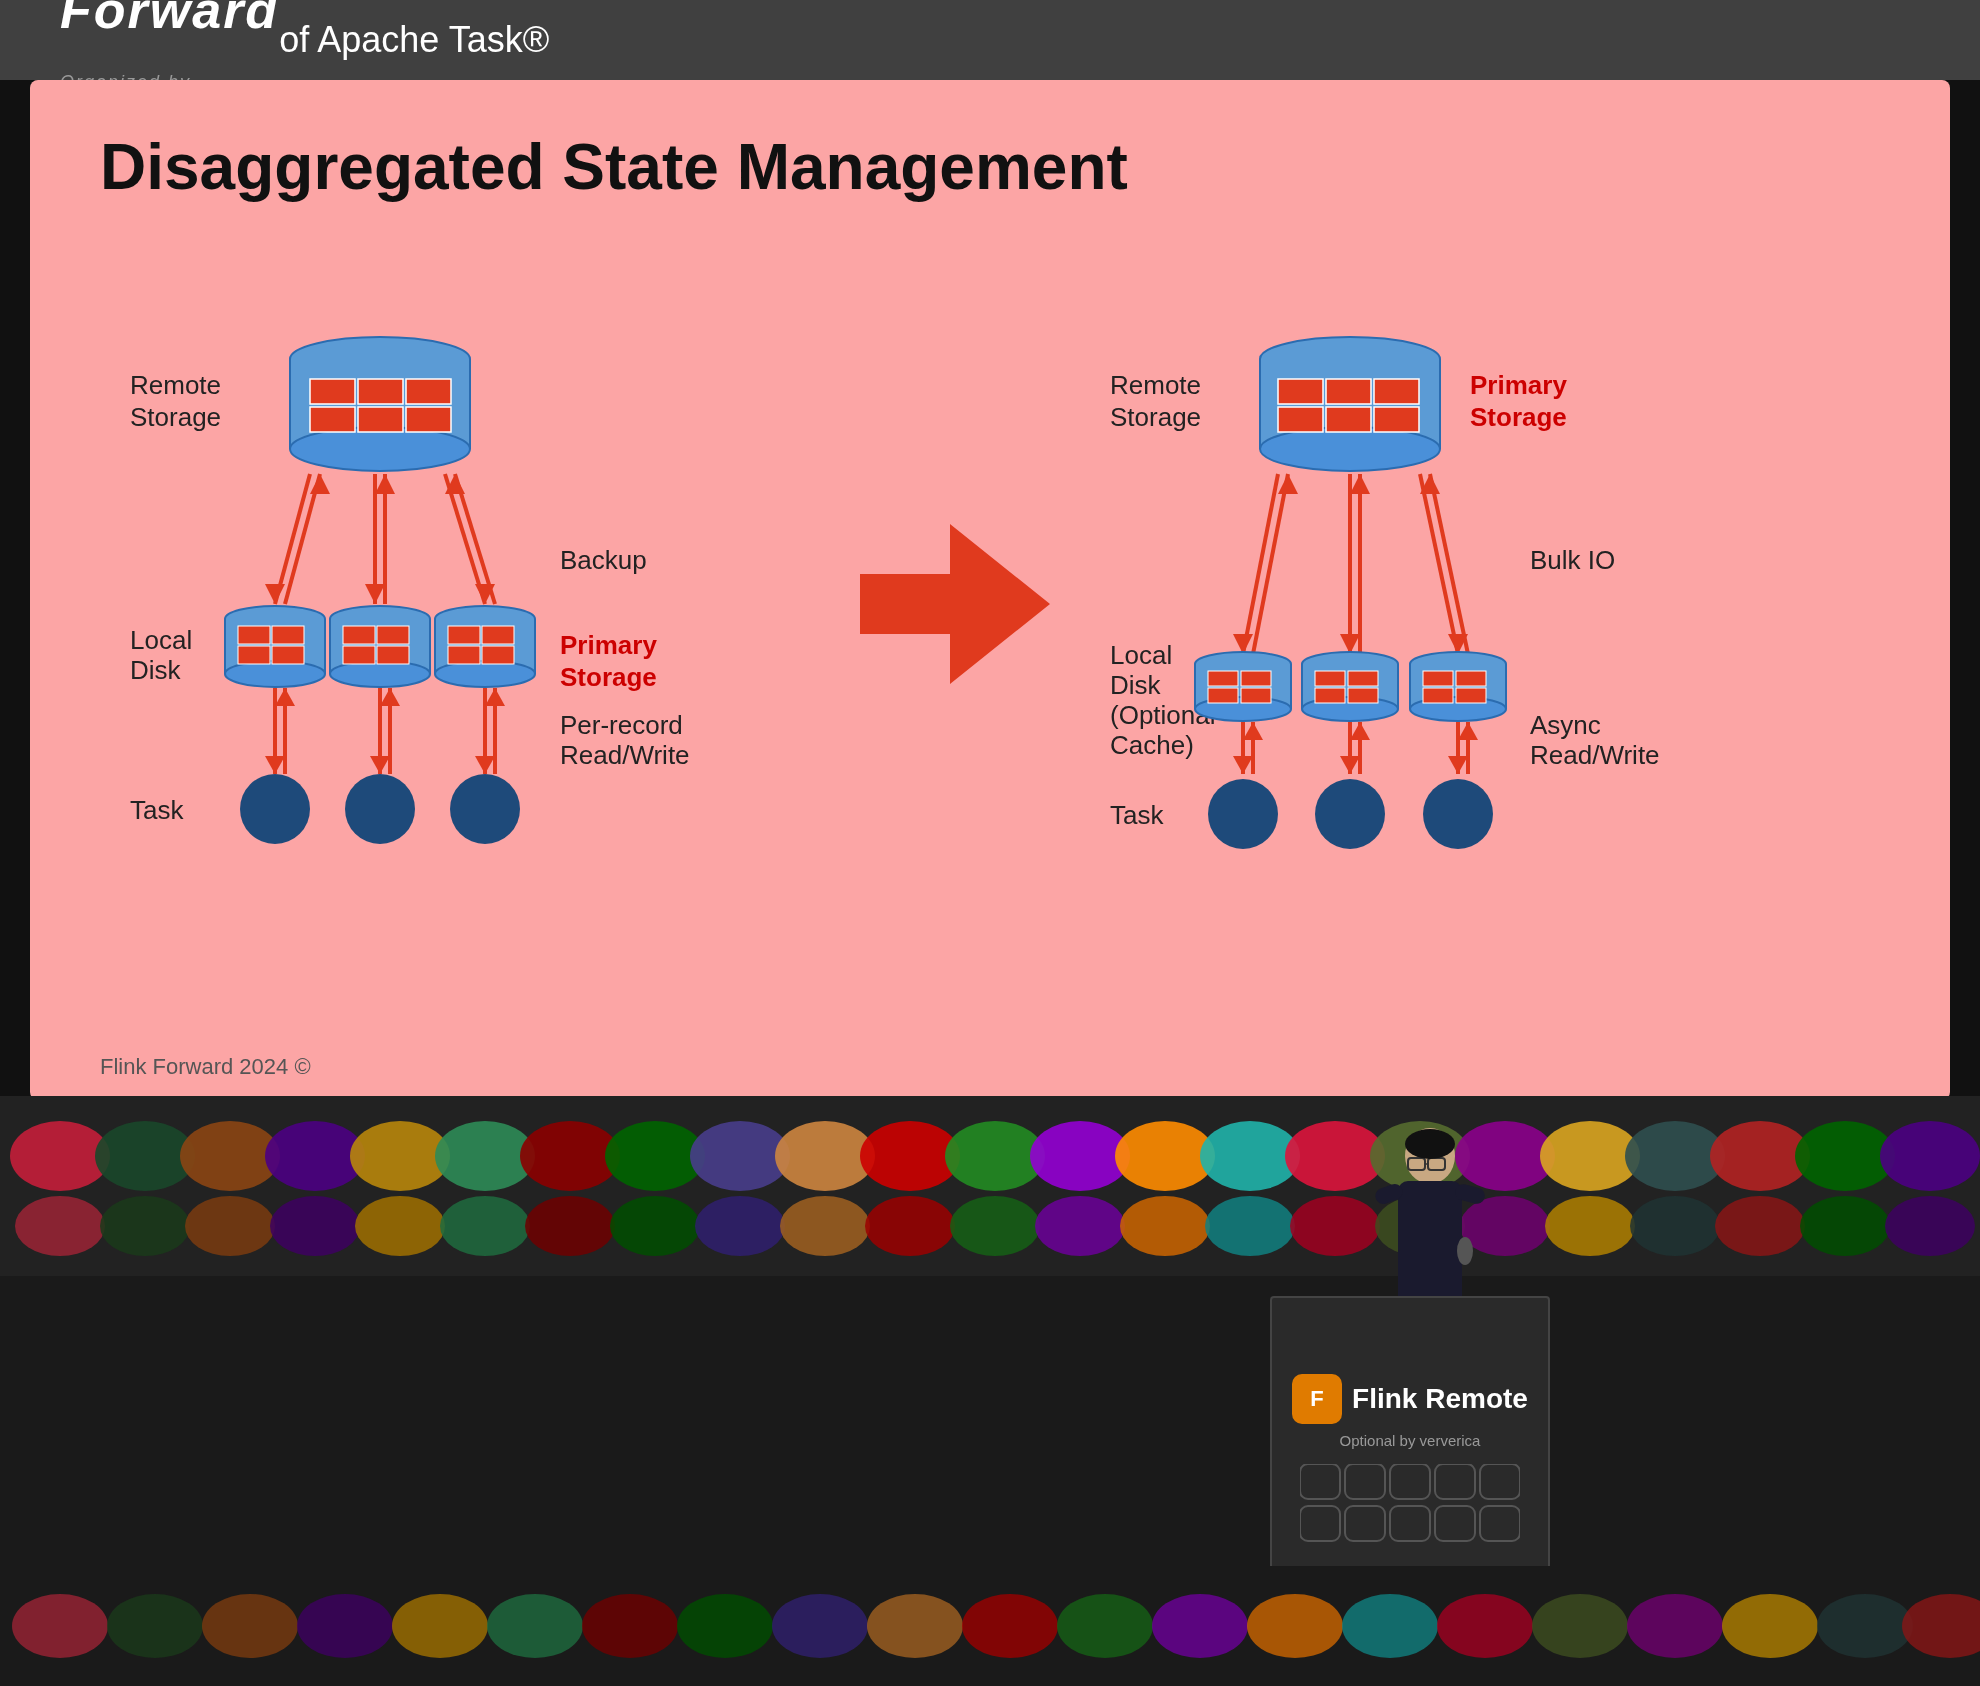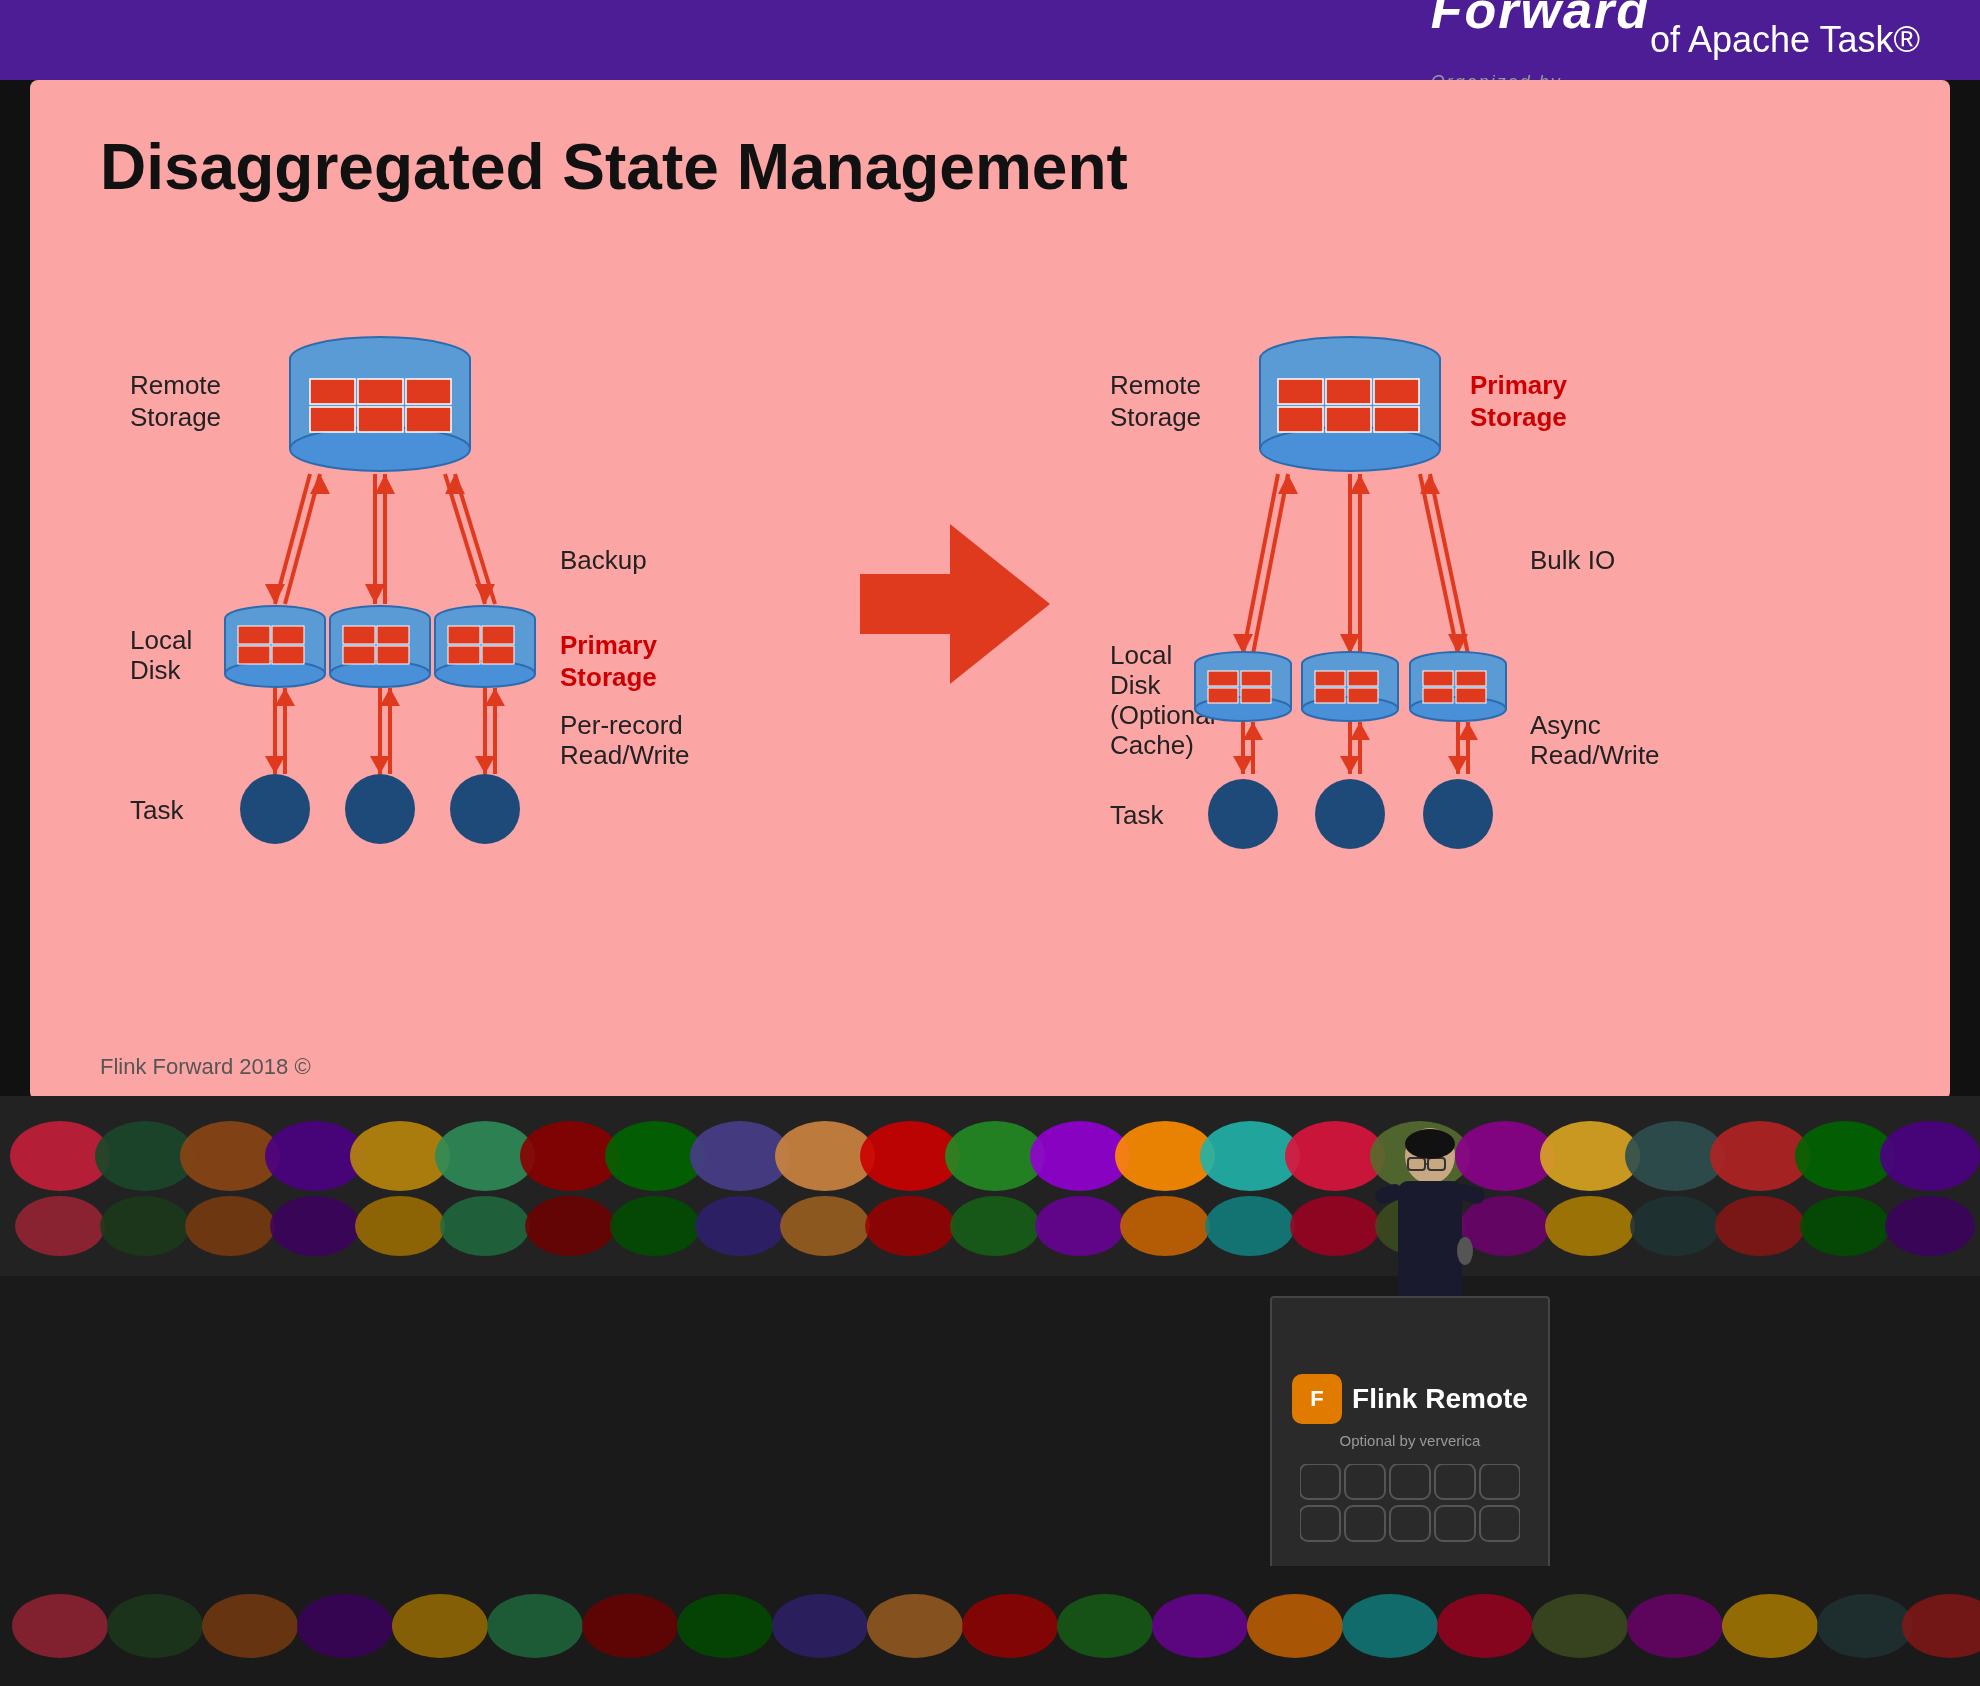--- a/index.html
+++ b/index.html
@@ -10,24 +10,24 @@
       font-family: Arial, sans-serif;
       overflow: hidden;
       position: relative;
     }
 
     
     .top-bar {
       position: absolute;
       top: 0; left: 0; right: 0;
       height: 80px;
-      background: #4c1d95;
+      background: #404040;
       display: flex;
       align-items: center;
-      justify-content: flex-end;
+      justify-content: flex-start;
       padding: 0 60px;
     }
 
     
     .slide {
       position: absolute;
       top: 80px;
       left: 30px;
       right: 30px;
       height: 1020px;
@@ -309,21 +309,21 @@
 
       <text x="1010" y="560" font-size="26" fill="#222" font-family="Arial">Task</text>
 
       <text x="1430" y="305" font-size="26" fill="#222" font-family="Arial">Bulk IO</text>
       <text x="1430" y="470" font-size="26" fill="#222" font-family="Arial">Async</text>
       <text x="1430" y="500" font-size="26" fill="#222" font-family="Arial">Read/Write</text>
 
     </svg>
   </div>
 
-  <div class="slide-copyright">Flink Forward 2018 ©</div>
+  <div class="slide-copyright">Flink Forward 2024 ©</div>
 </div>
 
 <div class="stage">
 
   <div class="pattern-strip">
     <svg width="1980" height="180">
 
       <ellipse cx="60" cy="60" rx="50" ry="35" fill="#c41e3a" opacity="0.9"></ellipse>
       <ellipse cx="145" cy="60" rx="50" ry="35" fill="#1a472a" opacity="0.9"></ellipse>
       <ellipse cx="230" cy="60" rx="50" ry="35" fill="#8b4513" opacity="0.9"></ellipse>

